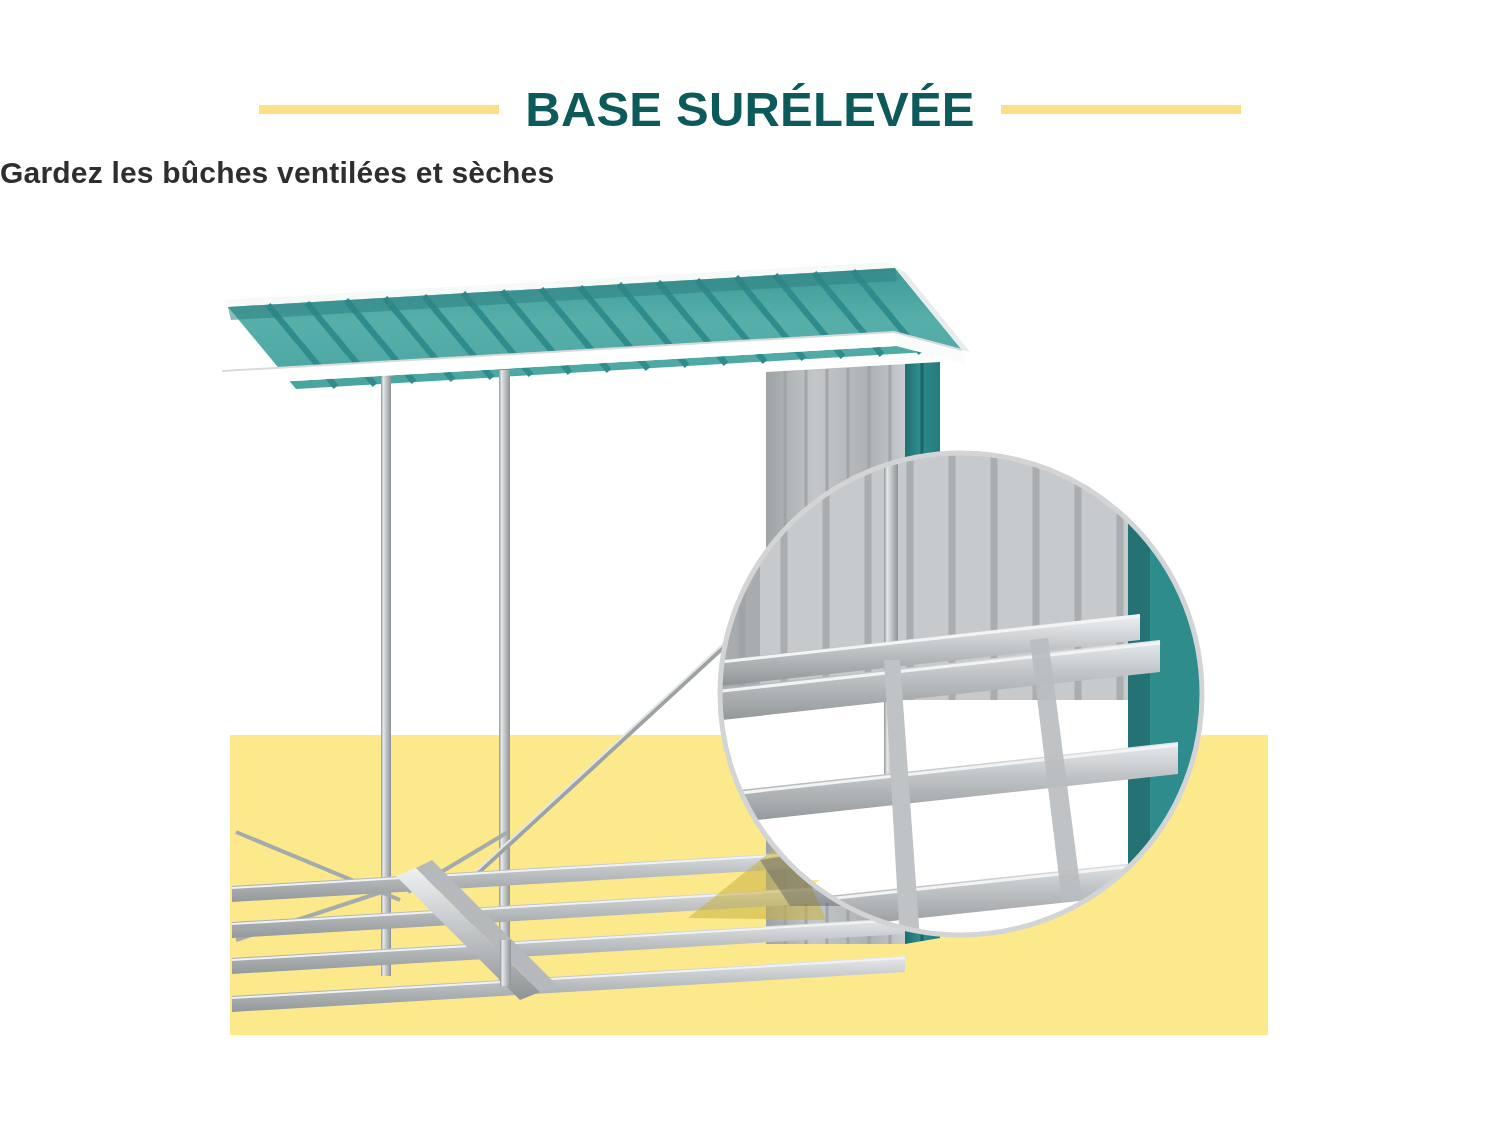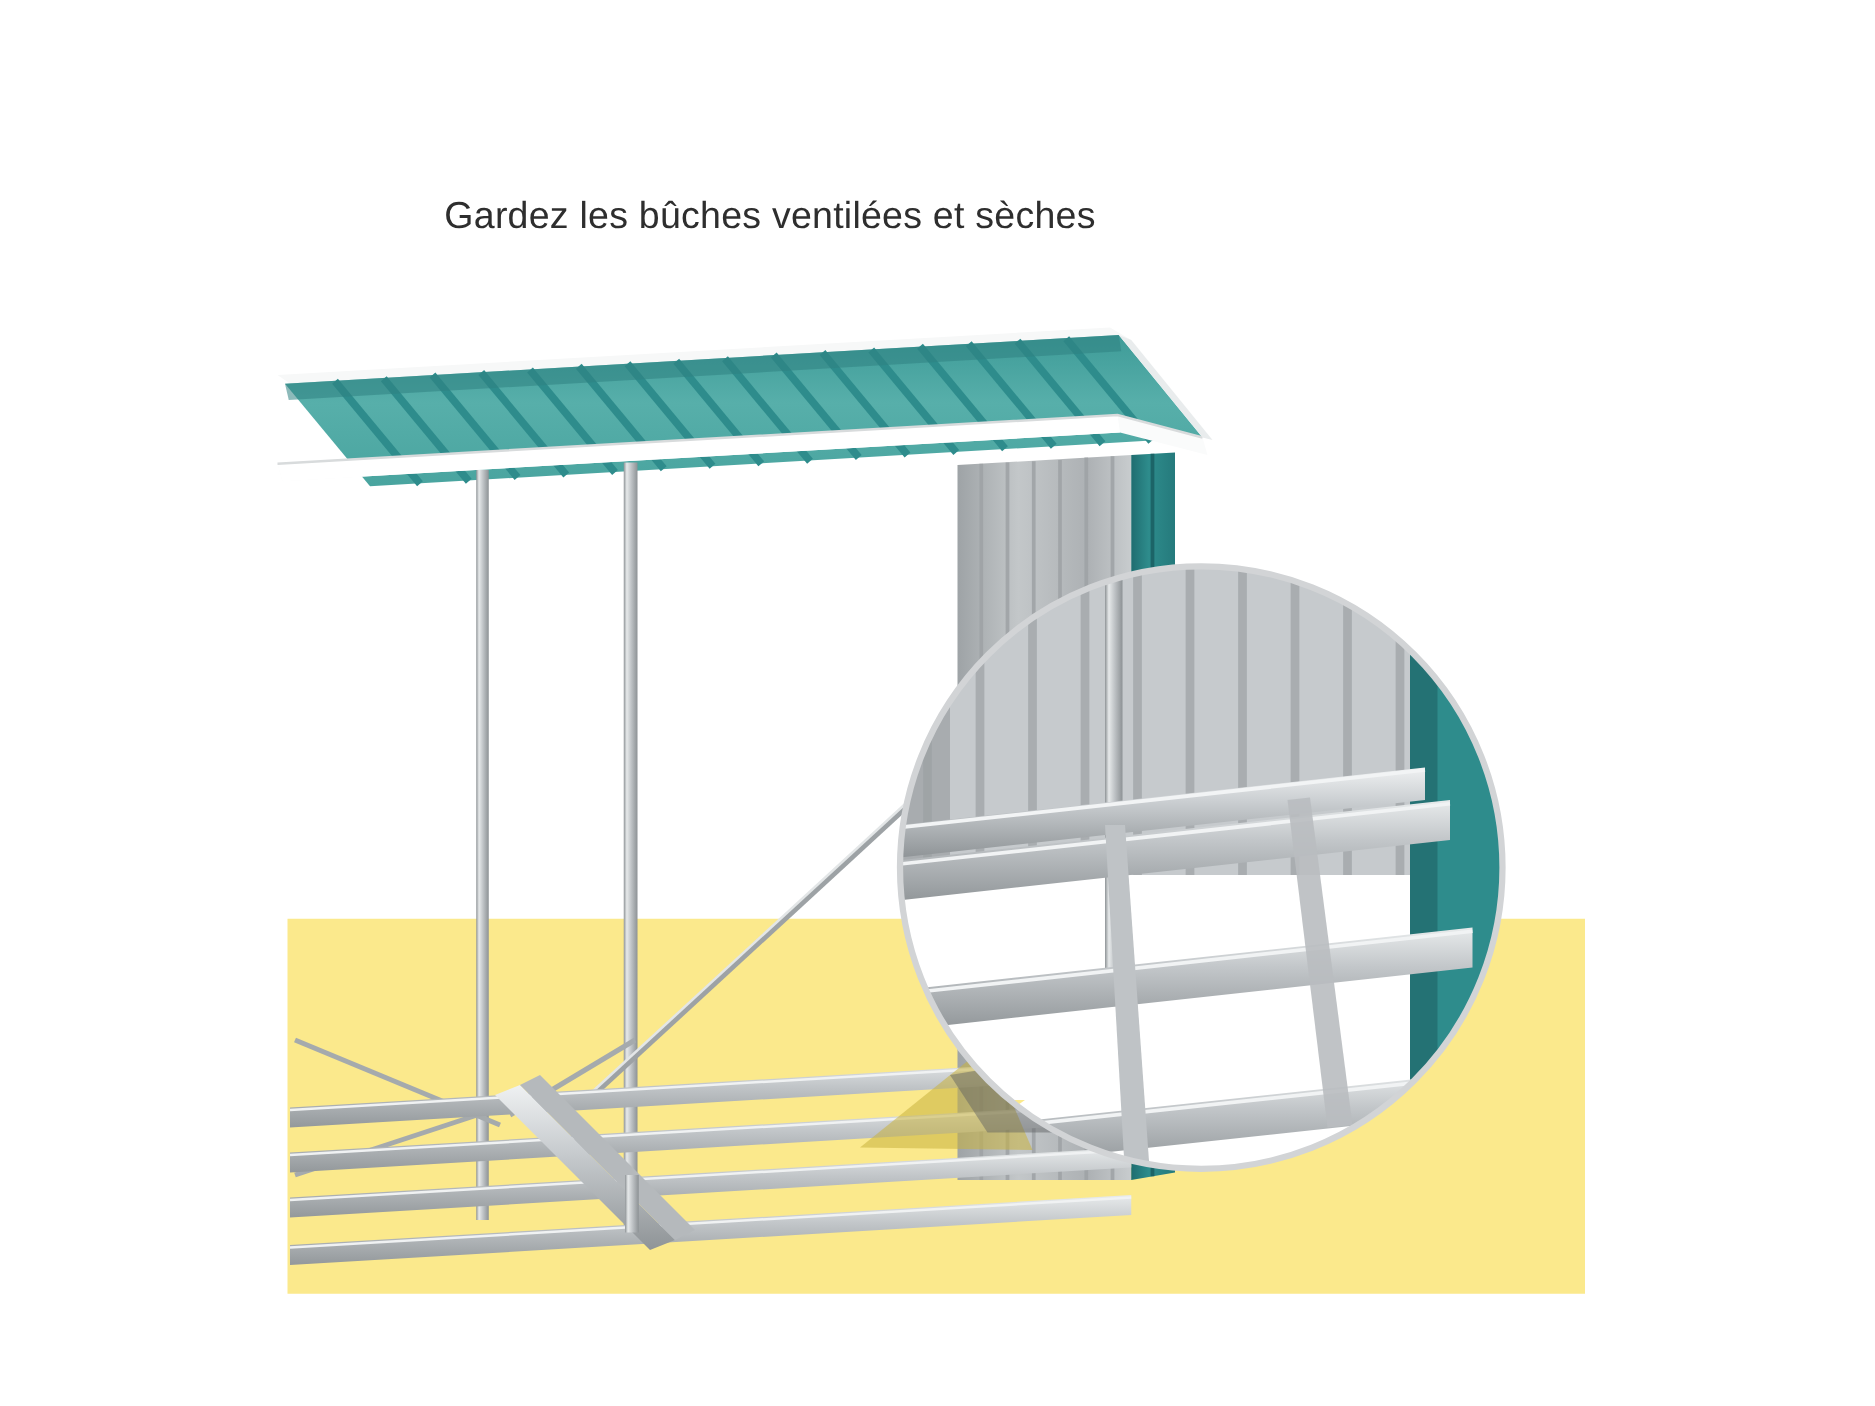--- a/index.html
+++ b/index.html
@@ -43,23 +43,22 @@
     letter-spacing: 0.2px;
     white-space: nowrap;
     line-height: 1;
     font-stretch: condensed;
   }
   #subtitle {
     position: absolute;
     left: 0;
     top: 156px;
     width: 1232px;
-    text-align: center;
     font-size: 30px;
-    font-weight: 400;
+    font-weight: 700;
     color: #2E2E2E;
     letter-spacing: 0.2px;
   }
 
   
   #illustration {
     position: absolute;
     left: 0;
     top: 0;
     width: 1500px;
@@ -69,20 +68,25 @@
     display: block;
     width: 1500px;
     height: 1125px;
   }
 </style>
 </head>
 <body>
 
 <div id="page">
 
+  <div id="header-band">
+    <div class="rule"></div>
+    <div id="title">BASE SURÉLEVÉE</div>
+    <div class="rule"></div>
+  </div>
   <div id="subtitle">Gardez les bûches ventilées et sèches</div>
 
   <div id="illustration">
     <svg viewBox="0 0 1500 1125" xmlns="http://www.w3.org/2000/svg">
       <defs>
         <linearGradient id="gPost" x1="0" y1="0" x2="1" y2="0">
           <stop offset="0%" stop-color="#8E9396"></stop>
           <stop offset="22%" stop-color="#E6E9EA"></stop>
           <stop offset="55%" stop-color="#BFC3C6"></stop>
           <stop offset="100%" stop-color="#8D9295"></stop>

